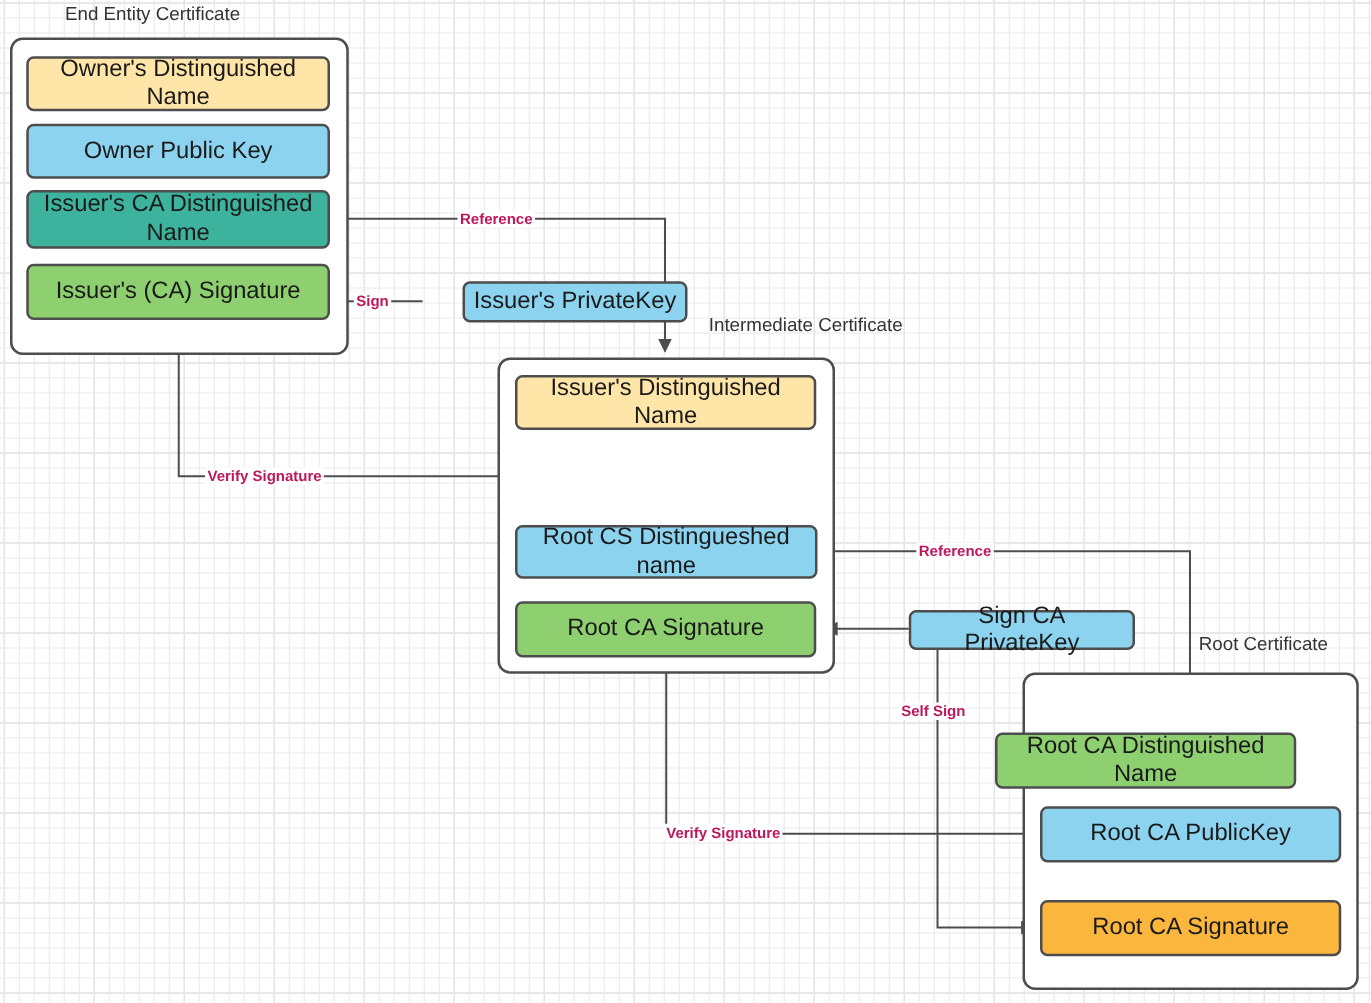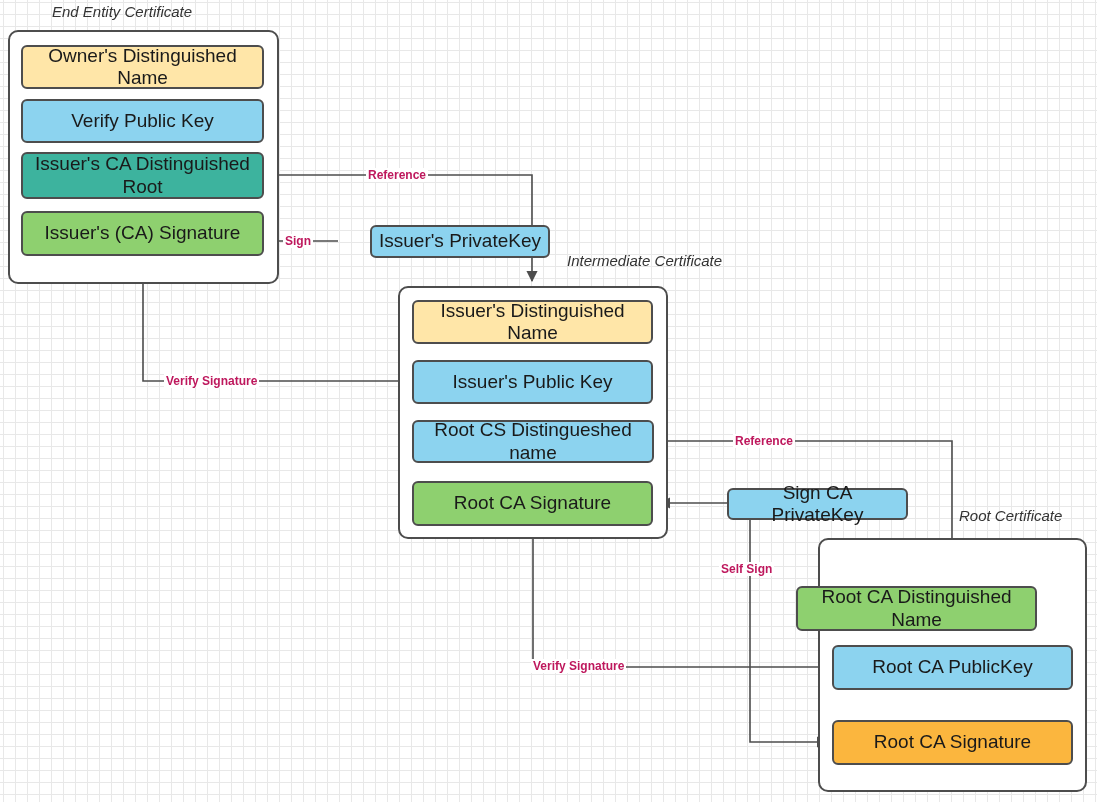--- a/index.html
+++ b/index.html
@@ -53,21 +53,20 @@
     line-height: 1.18;
     padding: 2px 6px;
     font-family: "Liberation Sans", sans-serif;
   }
   .group-title {
     position: absolute;
     font-size: 15px;
     color: #333333;
     white-space: nowrap;
     font-family: "Liberation Sans", sans-serif;
-    font-style: italic;
   }
   .edge-label {
     position: absolute;
     font-size: 12px;
     font-weight: bold;
     color: #be185d;
     background: #ffffff;
     white-space: nowrap;
     padding: 0 2px;
     font-family: "Liberation Sans", sans-serif;
@@ -105,33 +104,32 @@
   <div class="group-title" style="left:52px; top:3px;">End Entity Certificate</div>
 
   <div class="group-title" style="left:567px; top:252px;">Intermediate Certificate</div>
 
   <div class="group-title" style="left:959px; top:507px;">Root Certificate</div>
 
   <div class="container-box" style="left:8px; top:30px; width:271px; height:254px;"></div>
 
   <div class="node" style="left:21px; top:45px; width:243px; height:44px; background:#ffe6a8;">Owner's Distinguished Name</div>
 
-  <div class="node" style="left:21px; top:99px; width:243px; height:44px; background:#8cd3ef;">Verify Public  Key</div>
+  <div class="node" style="left:21px; top:99px; width:243px; height:44px; background:#8cd3ef;">Owner Public  Key</div>
 
-  <div class="node" style="left:21px; top:152px; width:243px; height:47px; background:#3db39e;">Issuer's CA Distinguished Root</div>
+  <div class="node" style="left:21px; top:152px; width:243px; height:47px; background:#3db39e;">Issuer's CA Distinguished Name</div>
 
   <div class="node" style="left:21px; top:211px; width:243px; height:45px; background:#8ed06f;">Issuer's (CA) Signature</div>
 
   <div class="node" style="left:338px; top:225px; width:180px; height:33px; background:#8cd3ef;margin-left:32px;">Issuer's PrivateKey</div>
 
   <div class="container-box" style="left:398px; top:286px; width:270px; height:253px;"></div>
 
   <div class="node" style="left:412px; top:300px; width:241px; height:44px; background:#ffe6a8;">Issuer's Distinguished Name</div>
 
-  <div class="node" style="left:412px; top:360px; width:241px; height:44px; background:#8cd3ef;">Issuer's Public  Key</div>
 
   <div class="node" style="left:412px; top:420px; width:242px; height:43px; background:#8cd3ef;">Root CS Distingueshed name</div>
 
   <div class="node" style="left:412px; top:481px; width:241px; height:45px; background:#8ed06f;">Root CA Signature</div>
 
   <div class="node" style="left:727px; top:488px; width:181px; height:32px; background:#8cd3ef;">Sign CA PrivateKey</div>
 
   <div class="container-box" style="left:818px; top:538px; width:269px; height:254px;"></div>
 
   <div class="node" style="left:796px; top:586px; width:241px; height:45px; background:#8ed06f;">Root CA Distinguished Name</div>

